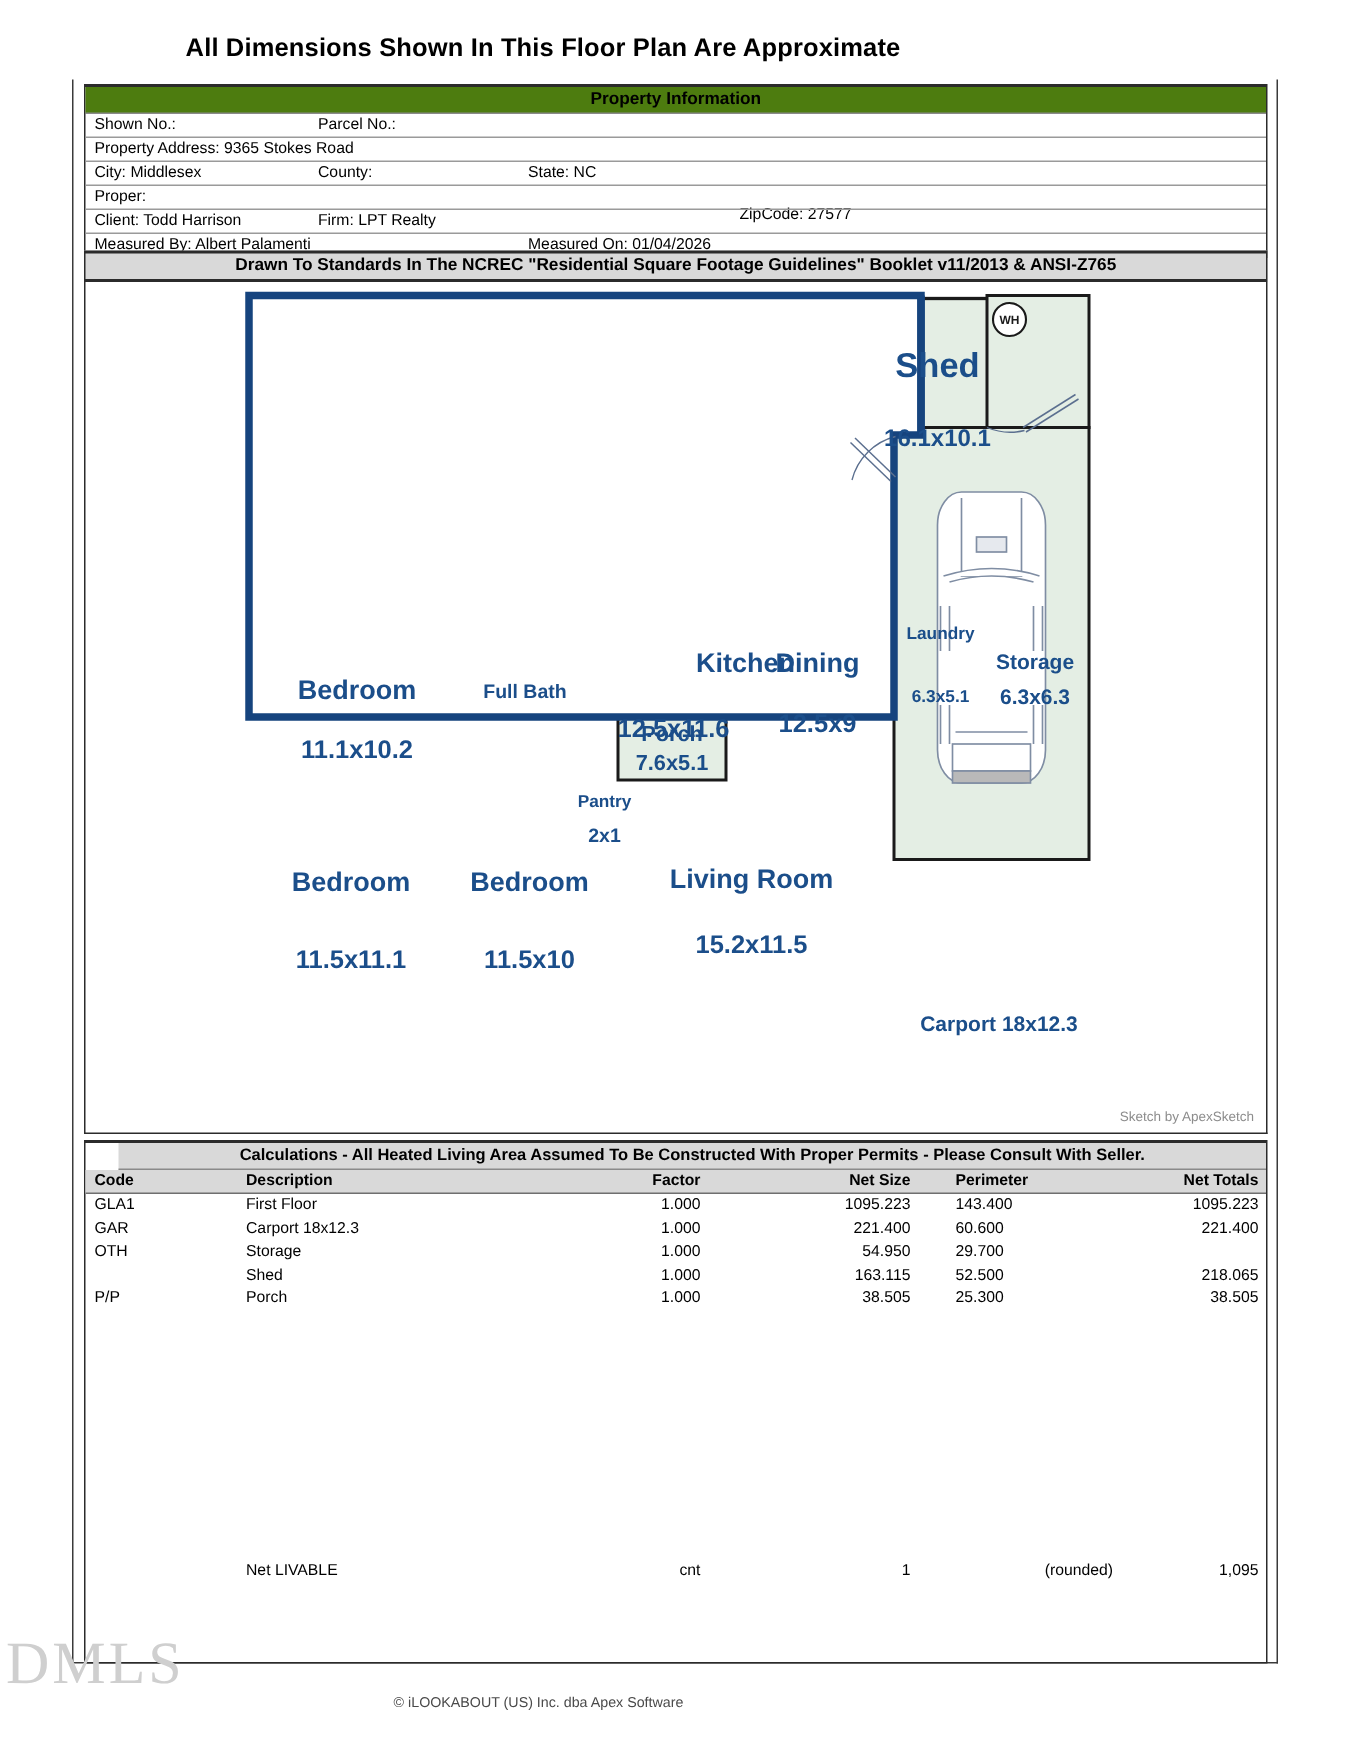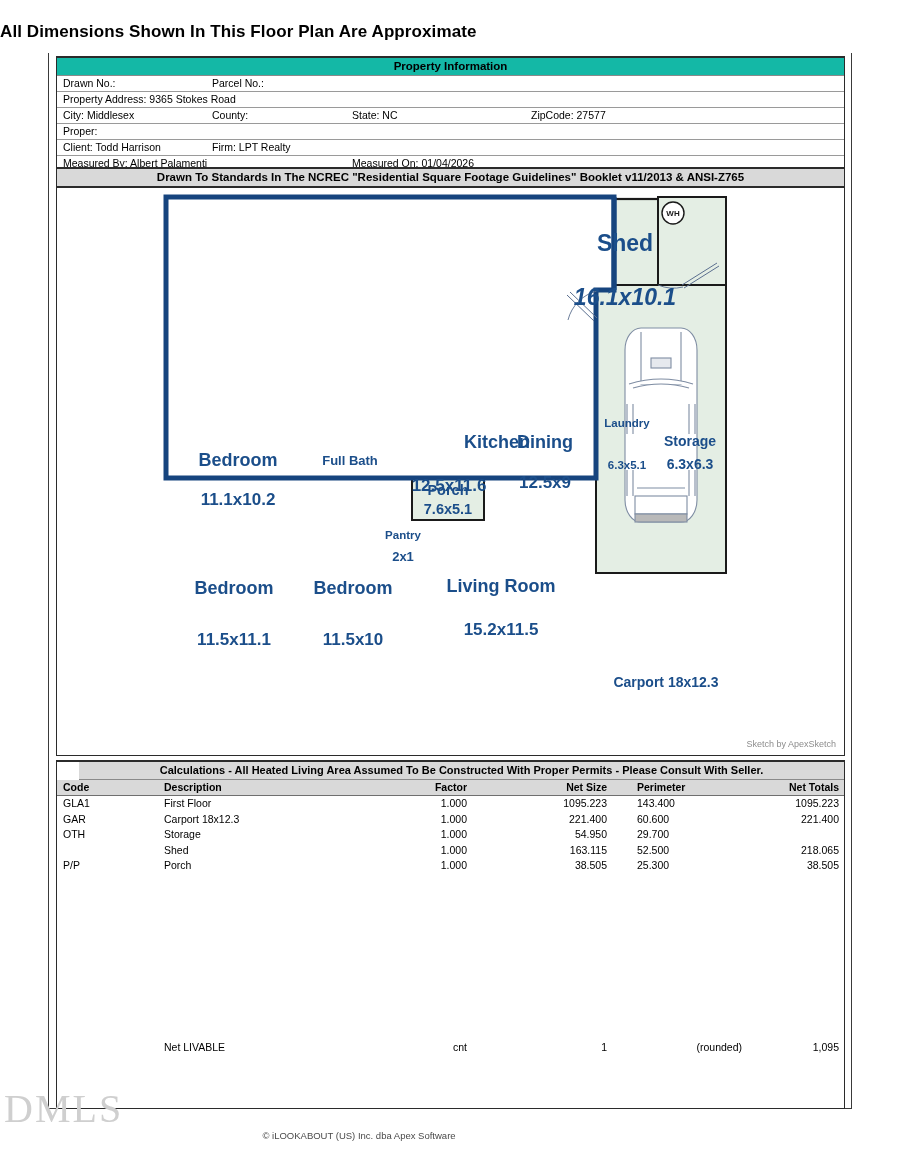--- a/index.html
+++ b/index.html
@@ -14,21 +14,21 @@
     font-family: "Liberation Sans", sans-serif;
     overflow: hidden;
   }
 
   
   .doc-title {
     position: absolute;
     top: 22px;
     left: 0;
     width: 724px;
-    text-align: left;
+    text-align: center;
     font-size: 17px;
     font-weight: bold;
     color: #000000;
     letter-spacing: .1px;
   }
 
   
   .page-frame {
     position: absolute;
     left: 48px;
@@ -45,21 +45,21 @@
   .prop-box {
     position: absolute;
     left: 56px;
     top: 56px;
     width: 789px;
     box-sizing: border-box;
     border: 1px solid #2b2b2b;
     border-top: 2px solid #2b2b2b;
   }
   .prop-head {
-    background: #14b8a6;
+    background: #4d7c0f;
     text-align: center;
     font-size: 11.5px;
     font-weight: bold;
     color: #000;
     padding: 2px 0 3px;
     border-bottom: 1px solid #8a8a8a;
   }
   .prop-row {
     position: relative;
     height: 15px;
@@ -69,21 +69,21 @@
   }
   .prop-row:last-child { border-bottom: none; }
   .prop-row span {
     position: absolute;
     top: 1px;
     white-space: nowrap;
   }
   .c1 { left: 6px; }
   .c2 { left: 155px; }
   .c3 { left: 295px; }
-  .c4 { left: 474px; }
+  .c4 { left: 436px; margin-top: 28px; }
 
   .standards-bar {
     position: absolute;
     left: 56px;
     top: 167px;
     width: 789px;
     box-sizing: border-box;
     background: #d9d9d9;
     border-left: 1px solid #2b2b2b;
     border-right: 1px solid #2b2b2b;
@@ -221,37 +221,37 @@
     font-weight: bold;
     white-space: nowrap;
     transform: translateX(-50%);
     text-align: center;
   }
   .fp-room  { font-size: 18px; color:#1b4e8a; }
   .fp-dim   { font-size: 17px; color:#1b4e8a; }
   .fp-small { font-size: 11.5px; color:#1b4e8a; }
   .fp-med   { font-size: 13px; color:#1b4e8a; }
   .fp-shed  { font-size: 23px; color:#1b4e8a; }
-  .fp-sheddim { font-size: 23px; color:#1b4e8a;font-style:italic; }
+  .fp-sheddim { font-size: 16px; color:#1b4e8a; }
   .fp-stor  { font-size: 14px; color:#1b4e8a; }
   .fp-porch { font-size: 14.5px; color:#1b4e8a; }
   .fp-wh    { font-size: 8px; color:#1b1b1b; font-weight: bold;}
 </style>
 </head>
 <body>
 
 <div class="doc-title">All Dimensions Shown In This Floor Plan Are Approximate</div>
 
 <div class="page-frame"></div>
 
 <div class="prop-box">
   <div class="prop-head">Property Information</div>
 
   <div class="prop-row">
-    <span class="c1">Drawn No.:</span>
+    <span class="c1">Shown No.:</span>
     <span class="c2">Parcel No.:</span>
   </div>
 
   <div class="prop-row">
     <span class="c1">Property Address: 9365 Stokes Road</span>
   </div>
 
   <div class="prop-row">
     <span class="c1">City: Middlesex</span>
     <span class="c2">County:</span>

